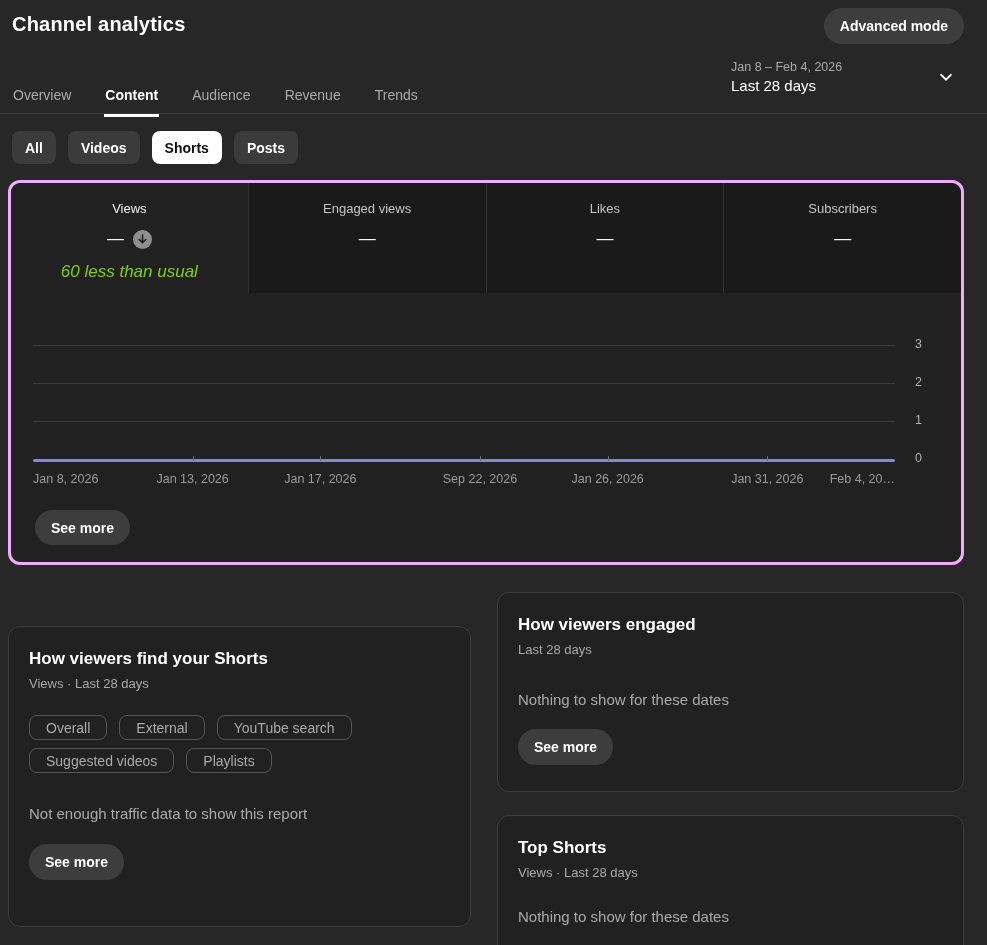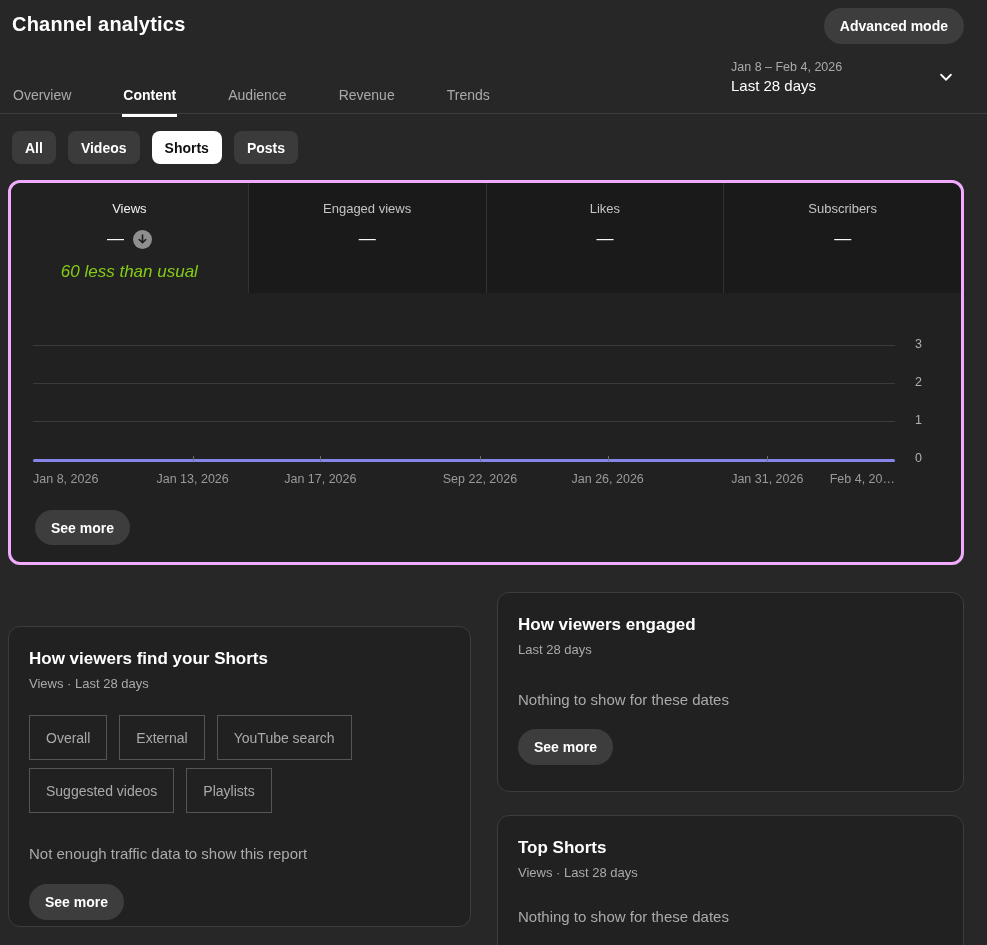--- a/index.html
+++ b/index.html
@@ -13,21 +13,21 @@
   
   .page-title { position:absolute; left:12px; top:13px; font-size:20px; font-weight:700; letter-spacing:.2px; }
   .pill-btn {
     background:#3d3d3d; color:#fff; border:none; border-radius:18px;
     font-family:inherit; font-size:14px; font-weight:700; cursor:pointer;
     height:36px; padding:0 16px; display:inline-flex; align-items:center; justify-content:center;
   }
   .advanced-btn { position:absolute; top:8px; right:23px; }
   
   .tabs-divider { position:absolute; top:113px; left:0; width:987px; height:1px; background:#3d3d3d; }
-  .tabs { position:absolute; left:12px; top:75px; display:flex; gap:50px; height:39px; }
+  .tabs { position:absolute; left:12px; top:75px; display:flex; gap:32px; height:39px; }
   .tab { position:relative; display:flex; align-items:center; font-size:14px; font-weight:500;
          color:#aaa; cursor:pointer; padding:0 1px; }
   .tab.active { color:#fff; font-weight:700; }
   .tab.active::after { content:""; position:absolute; left:0; right:0; bottom:-3px; height:3px; background:#fff; }
   
   .date-picker { position:absolute; top:54px; right:24px; width:232px; height:46px;
                  display:flex; align-items:center; cursor:pointer; }
   .date-texts { display:flex; flex-direction:column; gap:3px; }
   .date-range { font-size:12.5px; color:#aaa; }
   .date-label { font-size:15px; color:#fff; }
@@ -66,22 +66,22 @@
   .panel-see-more { position:absolute; left:24px; top:327px; height:35px; }
   
   .card { position:absolute; background:#212121; border:1px solid #3d3d3d; border-radius:12px; padding:22px 20px; }
   .card-traffic { left:8px; top:592px; width:463px; height:301px;margin-top:34px; }
   .card-engaged { left:497px; top:592px; width:467px; height:200px; }
   .card-top-shorts { left:497px; top:815px; width:467px; height:170px; }
   .card-title { font-size:17px; font-weight:700; color:#fff; }
   .card-subtitle { margin-top:7px; font-size:13px; color:#aaa; }
   .traffic-chips { margin-top:24px; display:flex; flex-wrap:wrap; gap:8px 12px; max-width:420px; }
   .outline-chip {
-    background:transparent; border:1px solid #555; border-radius:0; color:#aaa;
-    font-family:inherit; font-size:14px; height:45px; padding:0 16px; cursor:pointer;
+    background:transparent; border:1px solid #555; border-radius:8px; color:#aaa;
+    font-family:inherit; font-size:14px; height:25px; padding:0 16px; cursor:pointer;
     display:inline-flex; align-items:center;
   }
   .empty-text { font-size:15px; color:#aaa; }
   .card-traffic .empty-text { margin-top:32px; }
   .card-engaged .empty-text { margin-top:34px; }
   .card-top-shorts .empty-text { margin-top:28px; }
   .card .pill-btn { margin-top:22px; }
   .card-engaged .pill-btn { margin-top:21px; }
 </style>
 </head>

